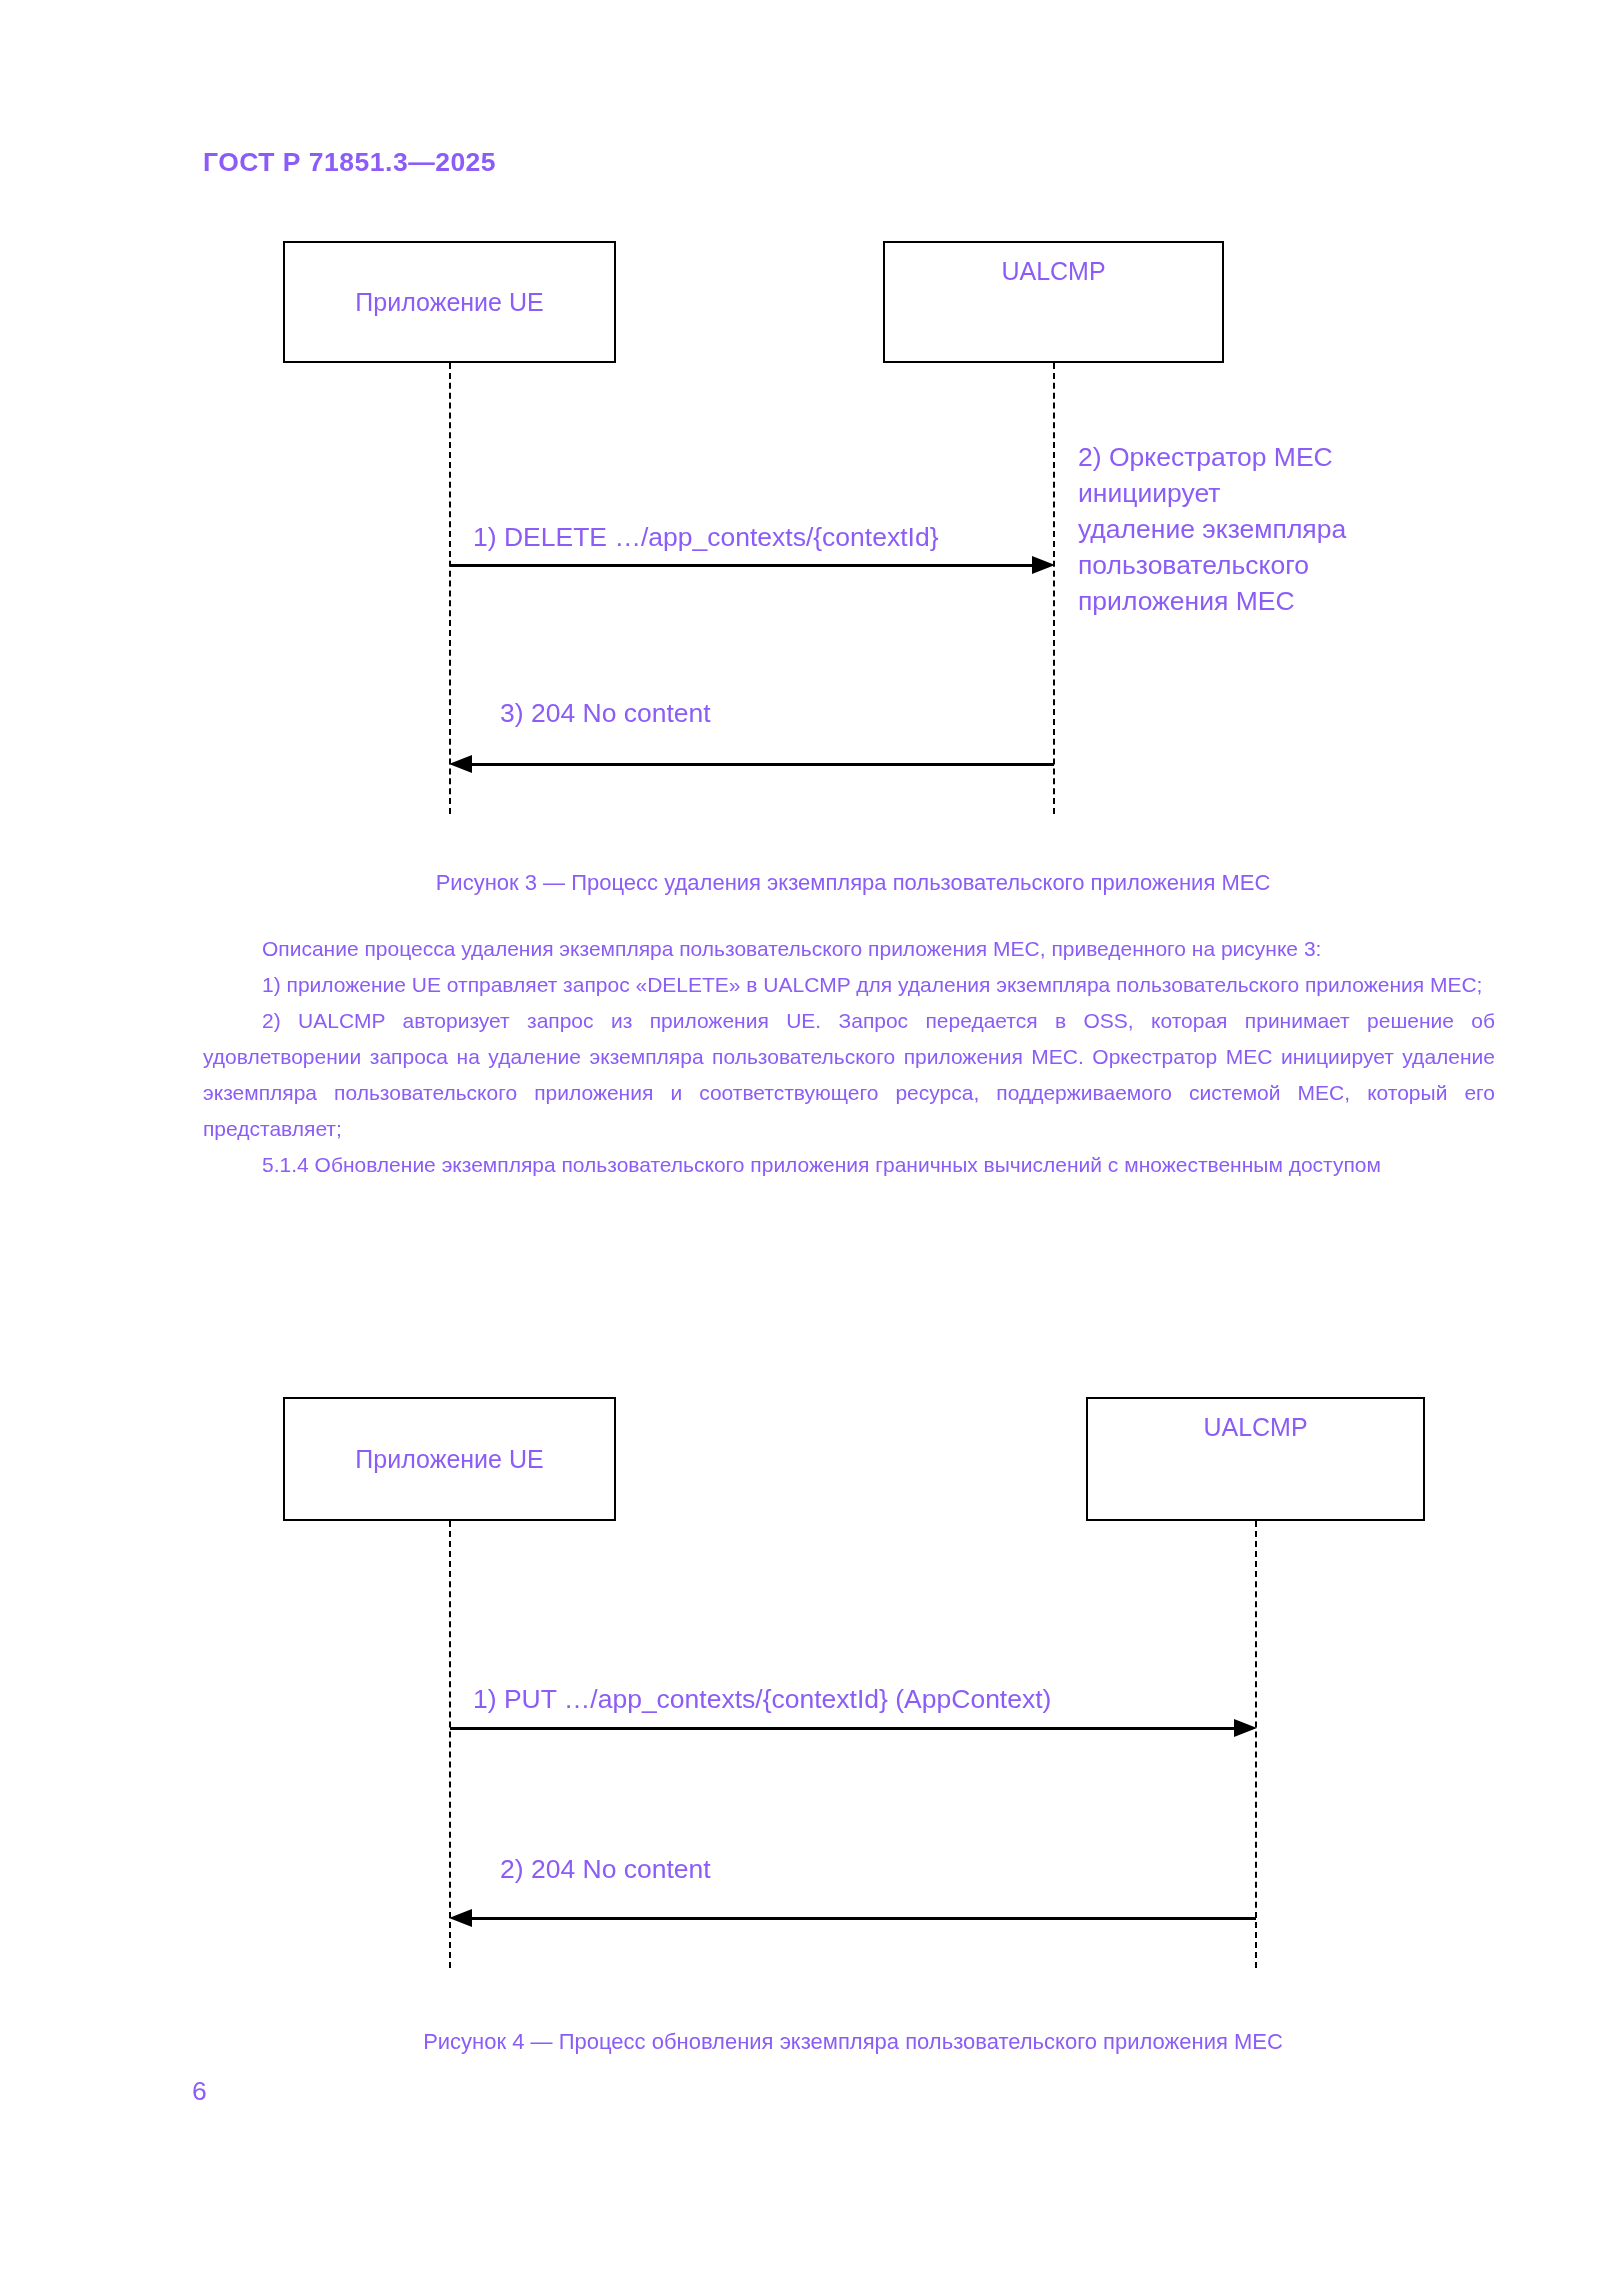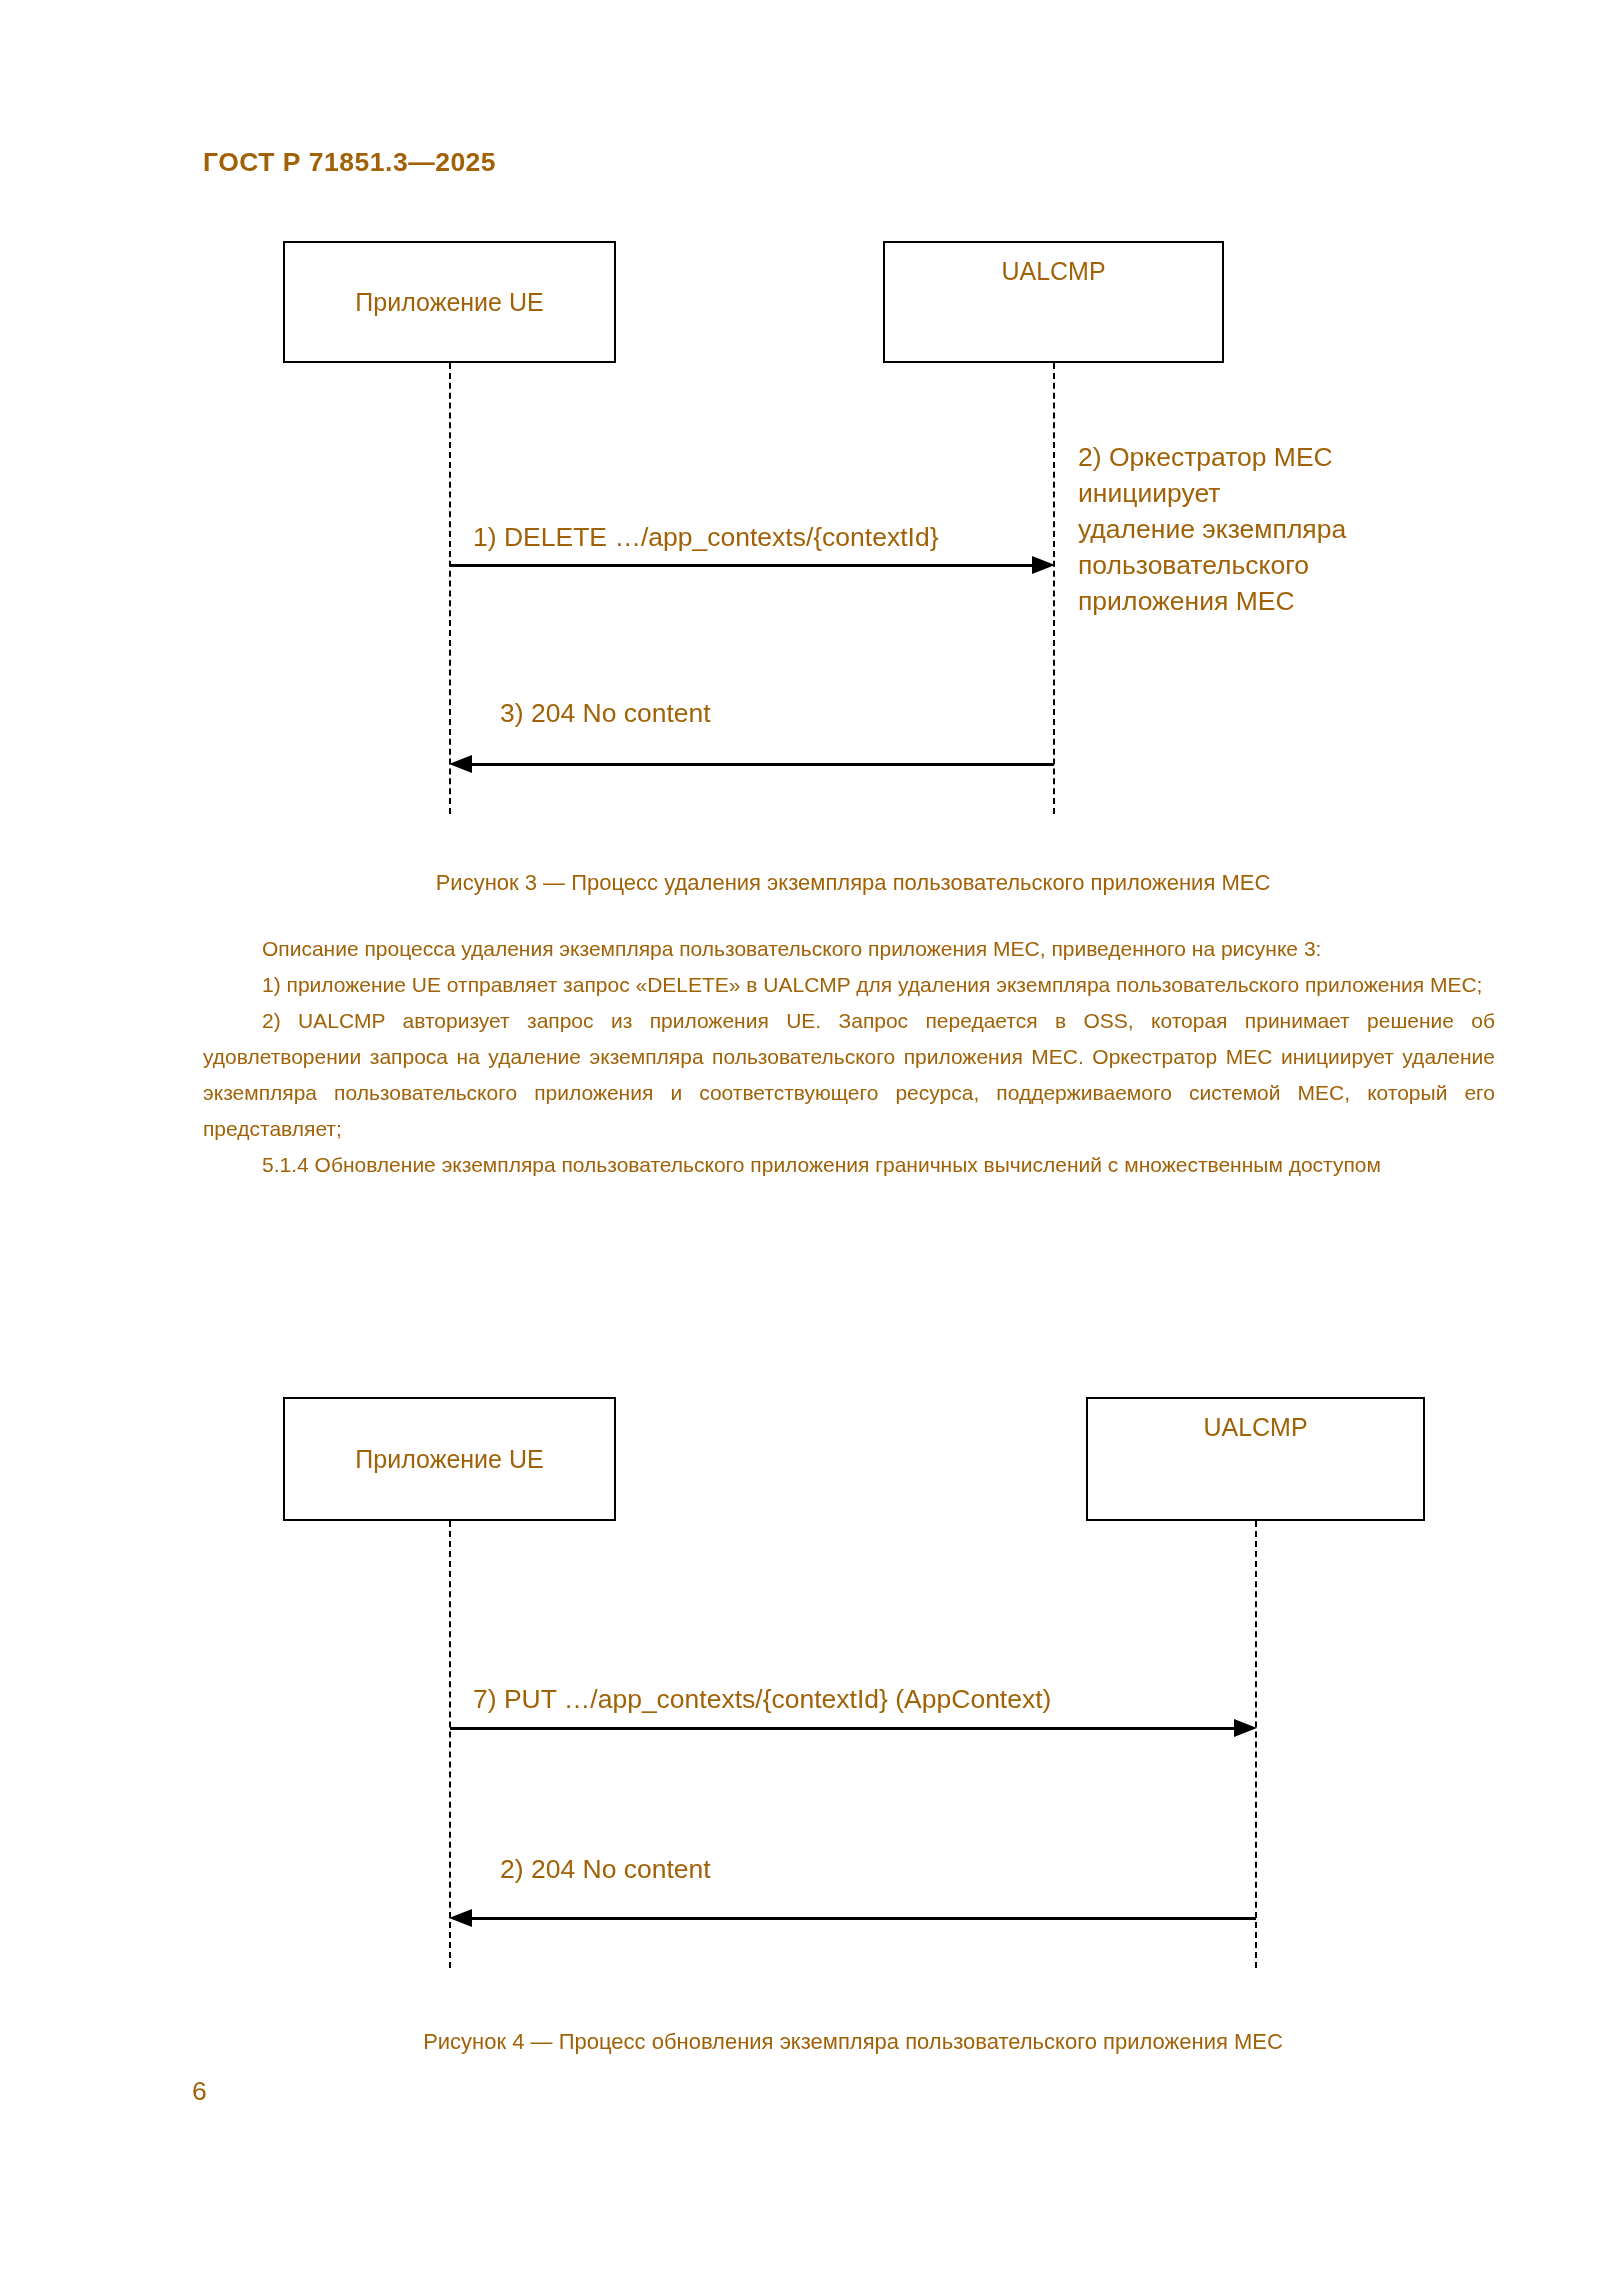--- a/index.html
+++ b/index.html
@@ -2,21 +2,21 @@
 <html><head>
 <meta charset="utf-8">
 <style>
   * { box-sizing: border-box; }
   html, body { margin: 0; padding: 0; background: #ffffff; }
   .page {
     position: relative;
     width: 1621px;
     height: 2293px;
     background: #ffffff;
-    color: #a16207;
+    color: #8b5cf6;
     font-family: "Liberation Sans", sans-serif;
     overflow: hidden;
   }
   .doc-header {
     position: absolute;
     left: 203px;
     top: 147px;
     font-size: 26.5px;
     font-weight: bold;
     letter-spacing: 0.5px;
@@ -156,21 +156,21 @@
       <span>Приложение UE</span>
     </div>
 
     <div class="actor-box v-top" style="left:1086px; top:1397px; width:339px; height:124px;">
       <span>UALCMP</span>
     </div>
 
     <div class="lifeline" style="left:449px; top:1521px; height:447px;"></div>
     <div class="lifeline" style="left:1255px; top:1521px; height:447px;"></div>
 
-    <div class="msg-label" style="left:473px; top:1684px;">7) PUT …/app_contexts/{contextId} (AppContext)</div>
+    <div class="msg-label" style="left:473px; top:1684px;">1) PUT …/app_contexts/{contextId} (AppContext)</div>
     <div class="arrow to-right" style="left:450px; top:1727px; width:806px;">
       <div class="line"></div>
       <div class="head-right"></div>
     </div>
 
     <div class="msg-label" style="left:500px; top:1854px;">2) 204 No content</div>
     <div class="arrow to-left" style="left:450px; top:1917px; width:806px;">
       <div class="line"></div>
       <div class="head-left"></div>
     </div>

